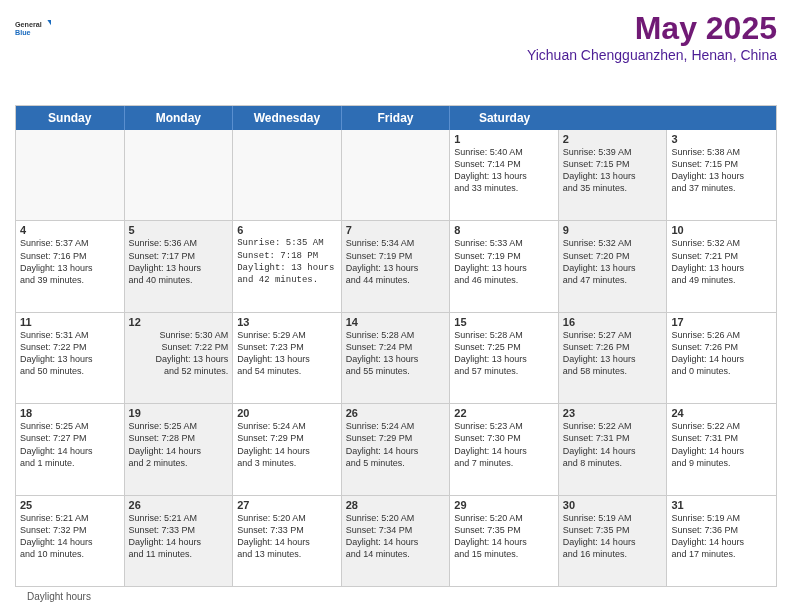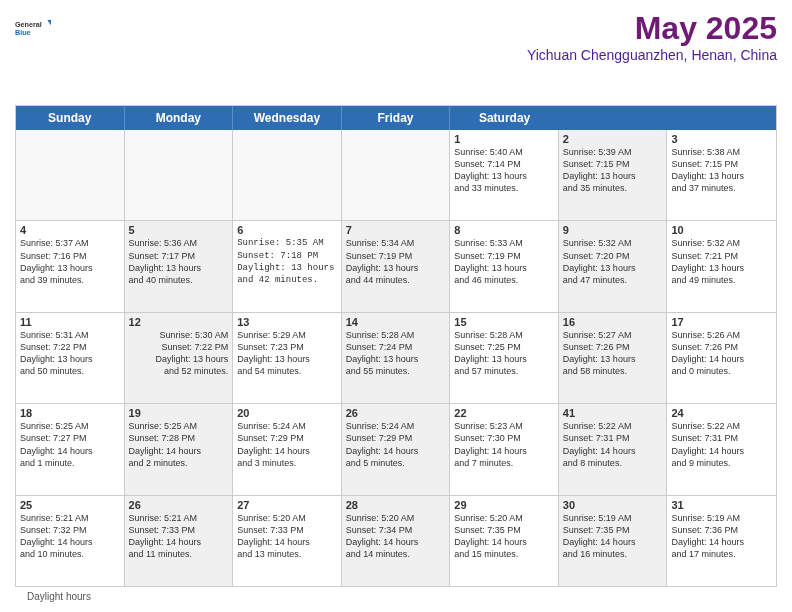--- a/index.html
+++ b/index.html
@@ -291,21 +291,21 @@
 and 5 minutes.</div>
           </div>
           <div class="cal-cell">
             <span class="day-number">22</span>
             <div class="cell-text" style="white-space: pre-line;">Sunrise: 5:23 AM
 Sunset: 7:30 PM
 Daylight: 14 hours
 and 7 minutes.</div>
           </div>
           <div class="cal-cell shaded">
-            <span class="day-number">41</span>
+            <span class="day-number">23</span>
             <div class="cell-text" style="white-space: pre-line;">Sunrise: 5:22 AM
 Sunset: 7:31 PM
 Daylight: 14 hours
 and 8 minutes.</div>
           </div>
           <div class="cal-cell">
             <span class="day-number">24</span>
             <div class="cell-text" style="white-space: pre-line;">Sunrise: 5:22 AM
 Sunset: 7:31 PM
 Daylight: 14 hours

